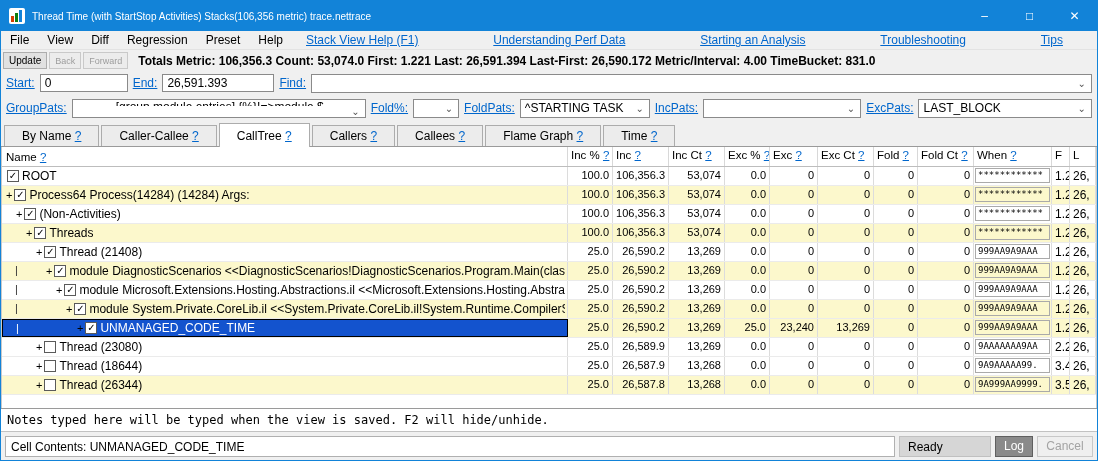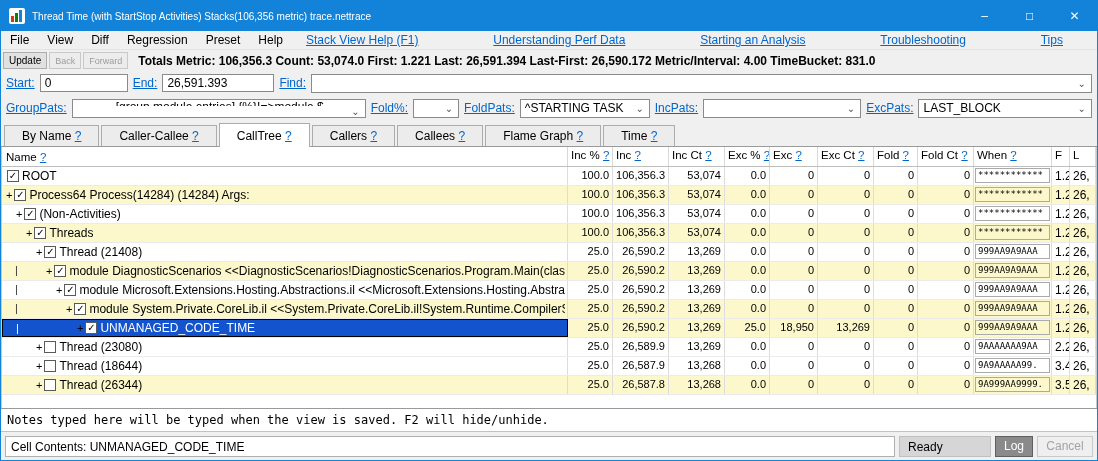--- a/index.html
+++ b/index.html
@@ -359,21 +359,21 @@
             <span class="pipe" style="color: rgb(255, 255, 255);">|</span>
             <span class="indent" style="width: 70px;"></span>
             <span class="expander">+</span>
             <span class="checkbox">✓</span>
             <span class="rowname">UNMANAGED_CODE_TIME</span>
           </div>
           <div class="cell num" style="width: 45px;">25.0</div>
           <div class="cell num" style="width: 56px;">26,590.2</div>
           <div class="cell num" style="width: 56px;">13,269</div>
           <div class="cell num" style="width: 45px;">25.0</div>
-          <div class="cell num" style="width: 48px;">18,950</div>
+          <div class="cell num" style="width: 48px;">23,240</div>
           <div class="cell num" style="width: 56px;">13,269</div>
           <div class="cell num" style="width: 44px;">0</div>
           <div class="cell num" style="width: 56px;">0</div>
           <div class="cell whencell" style="width: 78px;">
             <span class="whenbox">999AA9A9AAA</span>
           </div>
           <div class="cell" style="width: 18px;">1.2</div>
           <div class="cell" style="width: 26px;">26,</div>
         </div>
         <div class="grow" style="background: rgb(255, 255, 255);">

